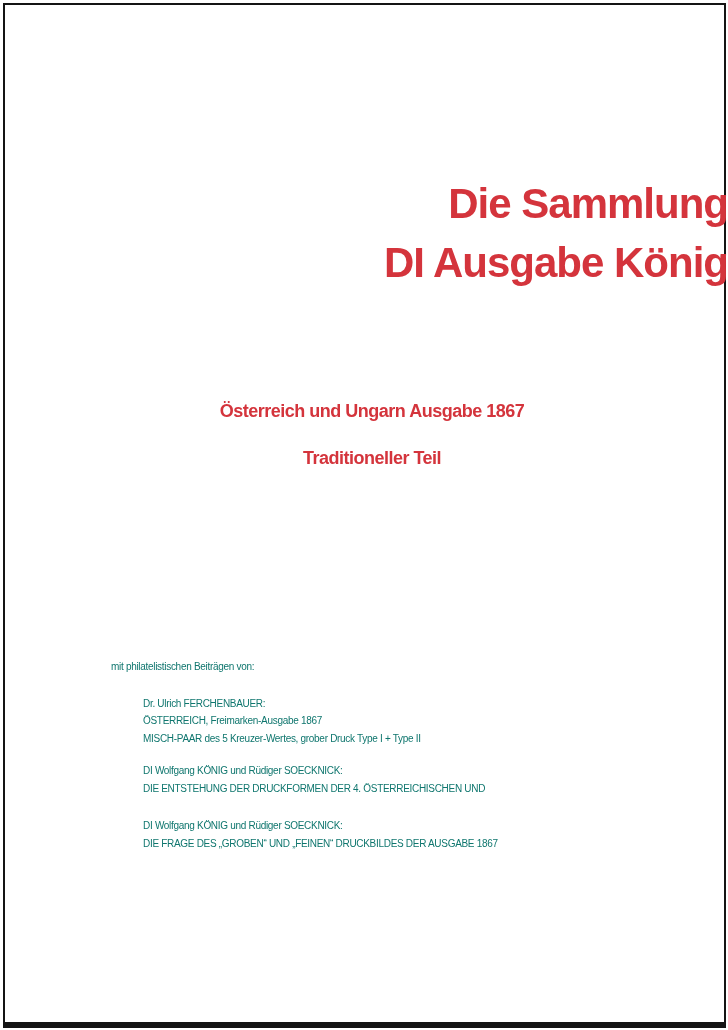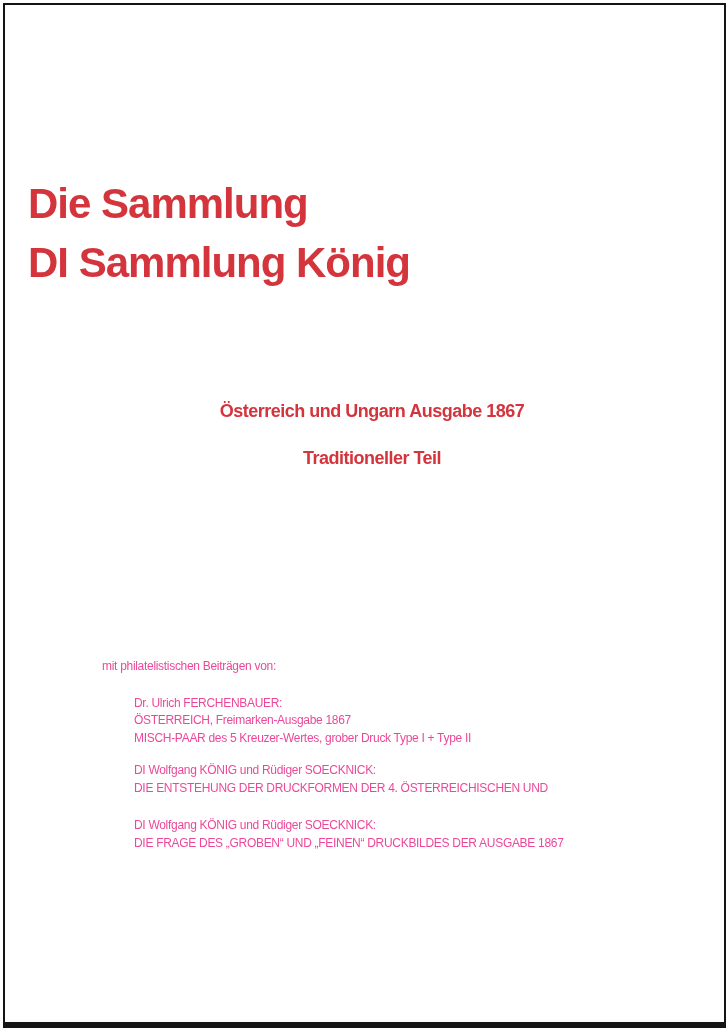--- a/index.html
+++ b/index.html
@@ -24,21 +24,21 @@
     border: 2px solid #141414;
     border-bottom-width: 6px;
     pointer-events: none;
   }
   .title {
     position: absolute;
     top: 174px;
     left: 0;
     right: 0;
     margin: 0;
-    text-align: left;
+    text-align: right;
     font-size: 42px;
     font-weight: 700;
     letter-spacing: -1px;
     line-height: 59px;
     color: #d4343c;
     padding-left: 28px;
   }
   .title .line { display: block; }
   .subtitle {
     position: absolute;
@@ -50,43 +50,43 @@
     font-size: 18px;
     font-weight: 700;
     letter-spacing: -0.5px;
     line-height: 47px;
     color: #d4343c;
   }
   .subtitle .line { display: block; }
   .body-text {
     position: absolute;
     top: 658px;
-    left: 102px;
+    left: 111px;
     right: 40px;
-    color: #ec4899;
-    font-size: 12px;
+    color: #0f766e;
+    font-size: 10px;
     letter-spacing: -0.3px;
     line-height: 17.5px;
   }
   .body-text p { margin: 0; white-space: nowrap; }
   .body-text .line { display: block; margin-left: 32px; }
   .intro  { margin-bottom: 19px !important; }
   .para-1 { margin-bottom: 15px !important; }
   .para-2 { margin-bottom: 20px !important; }
 </style>
 </head>
 <body>
 
 <div class="page">
 
   <div class="frame"></div>
 
   <h1 class="title">
     <span class="line">Die Sammlung</span>
-    <span class="line">DI Sammlung König</span>
+    <span class="line">DI Ausgabe König</span>
   </h1>
 
   <div class="subtitle">
     <span class="line">Österreich und Ungarn Ausgabe 1867</span>
     <span class="line">Traditioneller Teil</span>
   </div>
 
   <div class="body-text">
     <p class="intro">mit philatelistischen Beiträgen von:</p>
 

